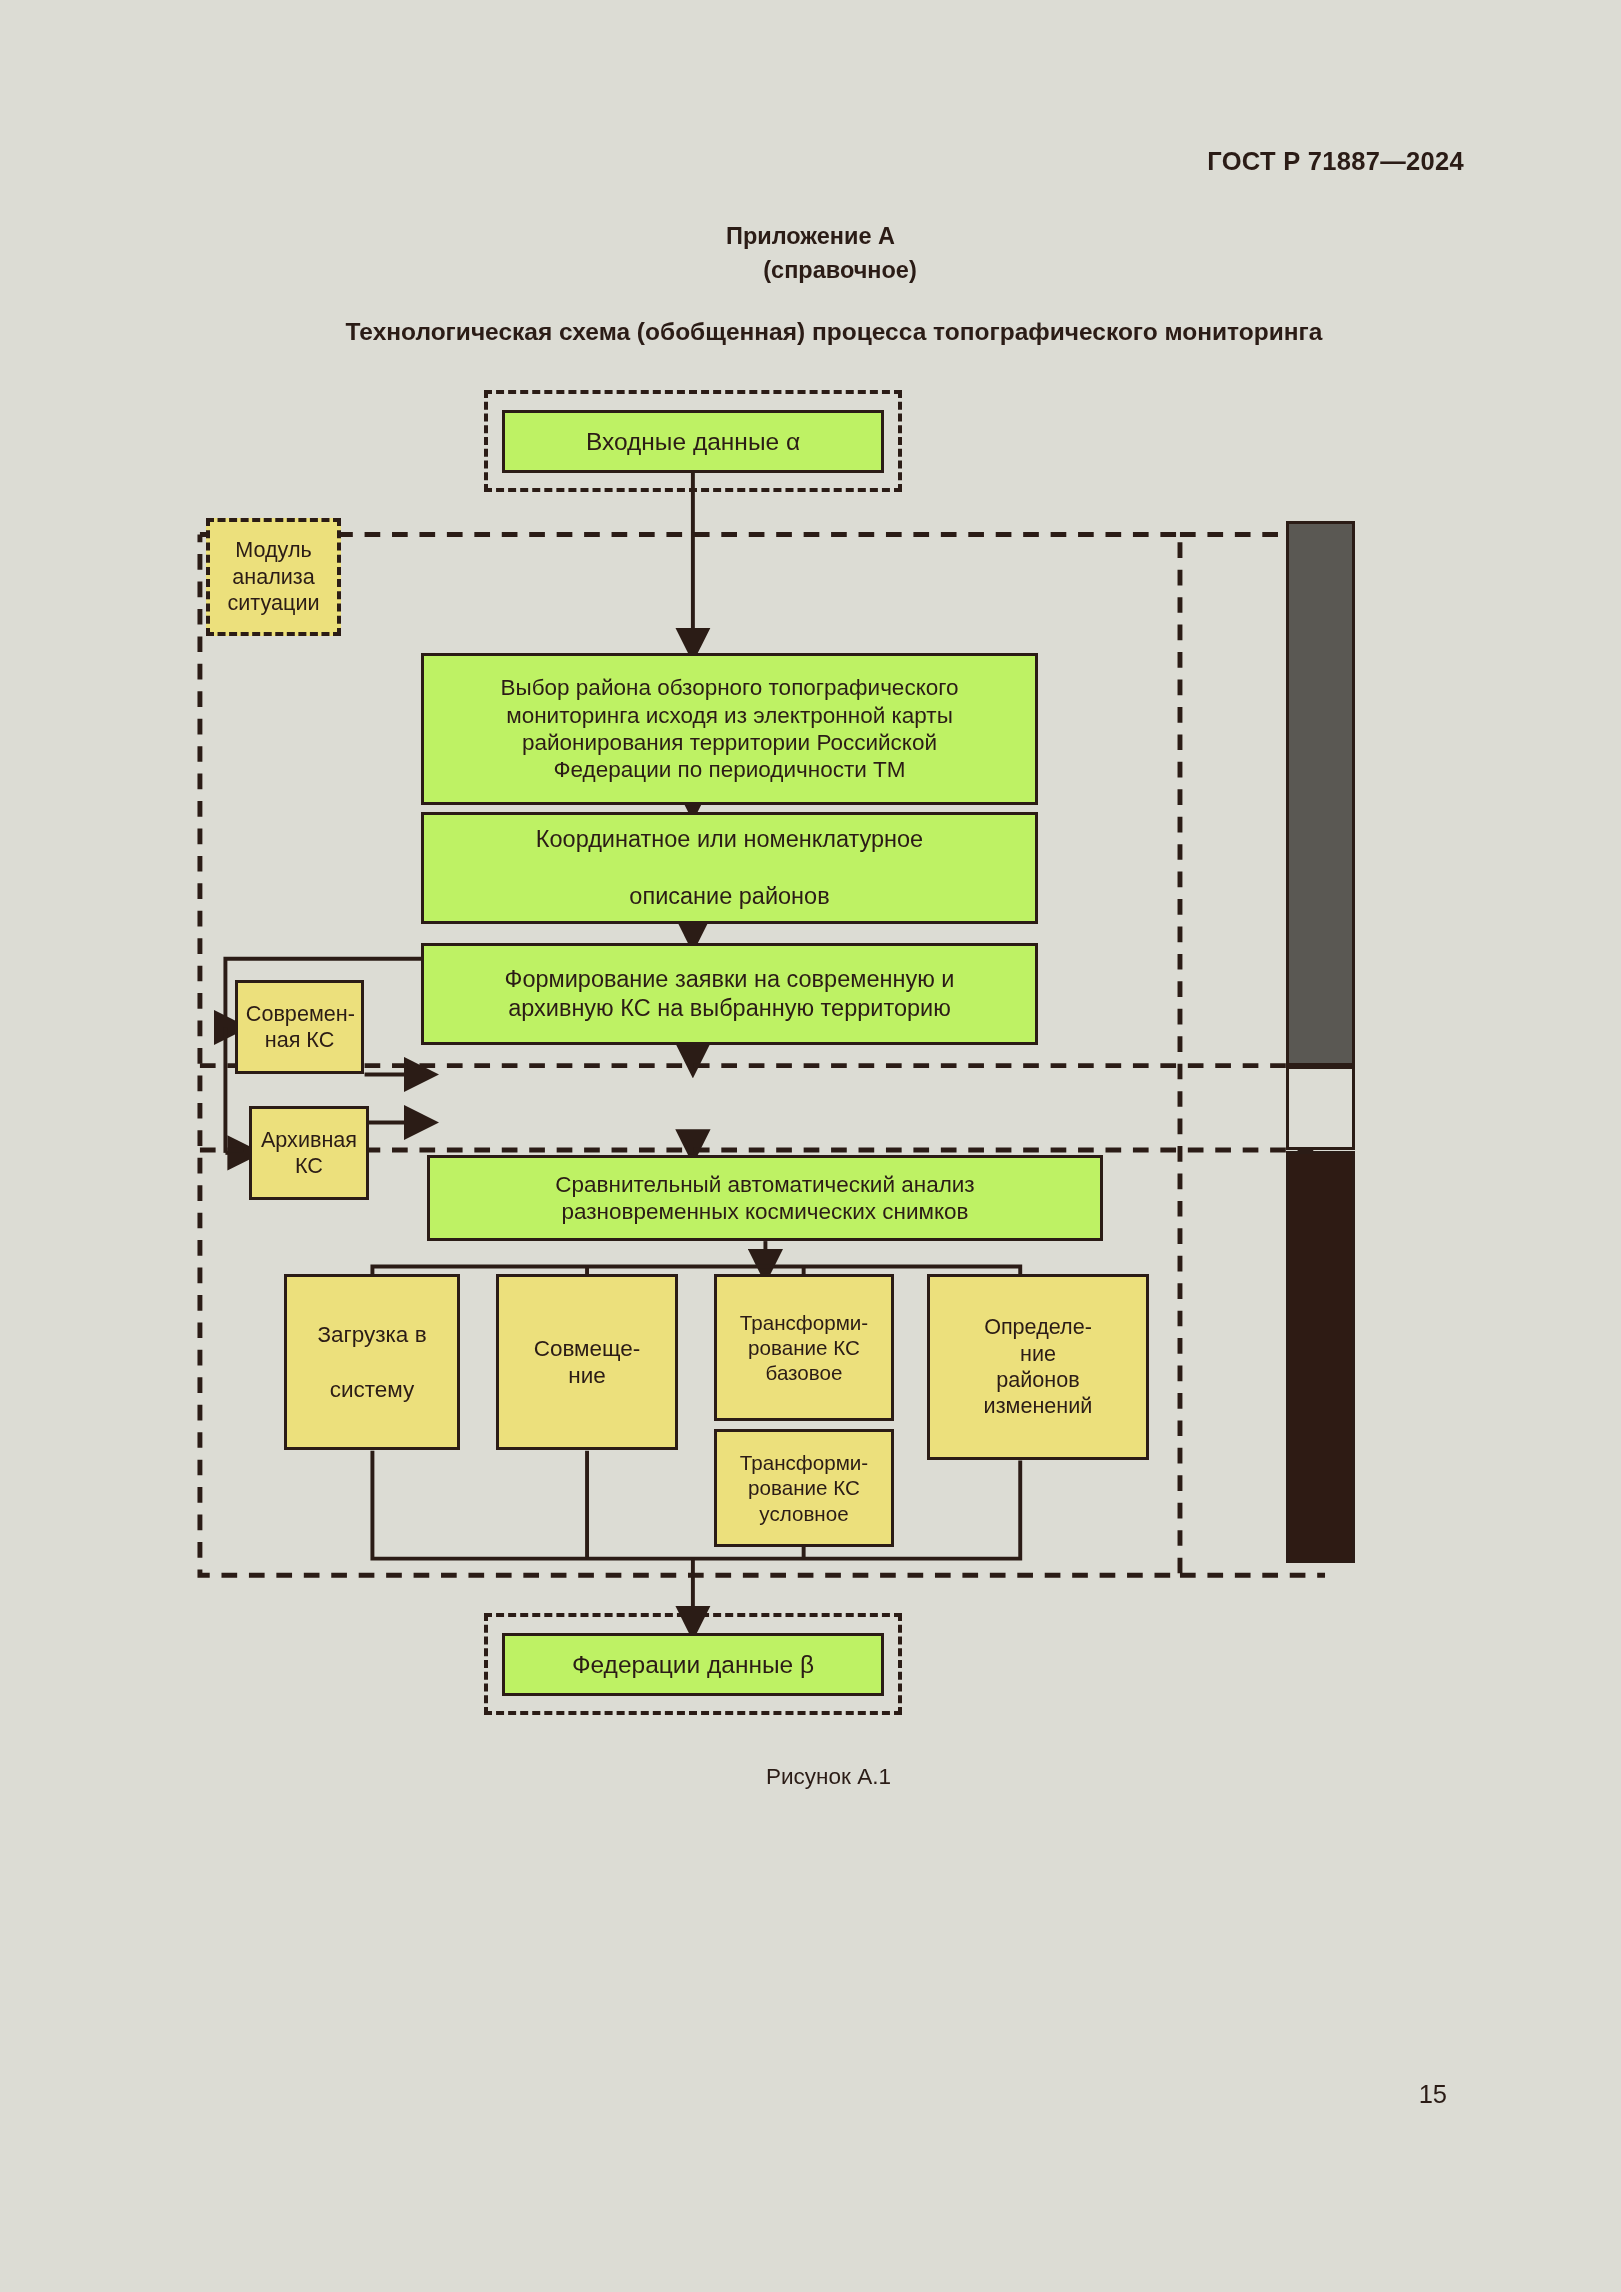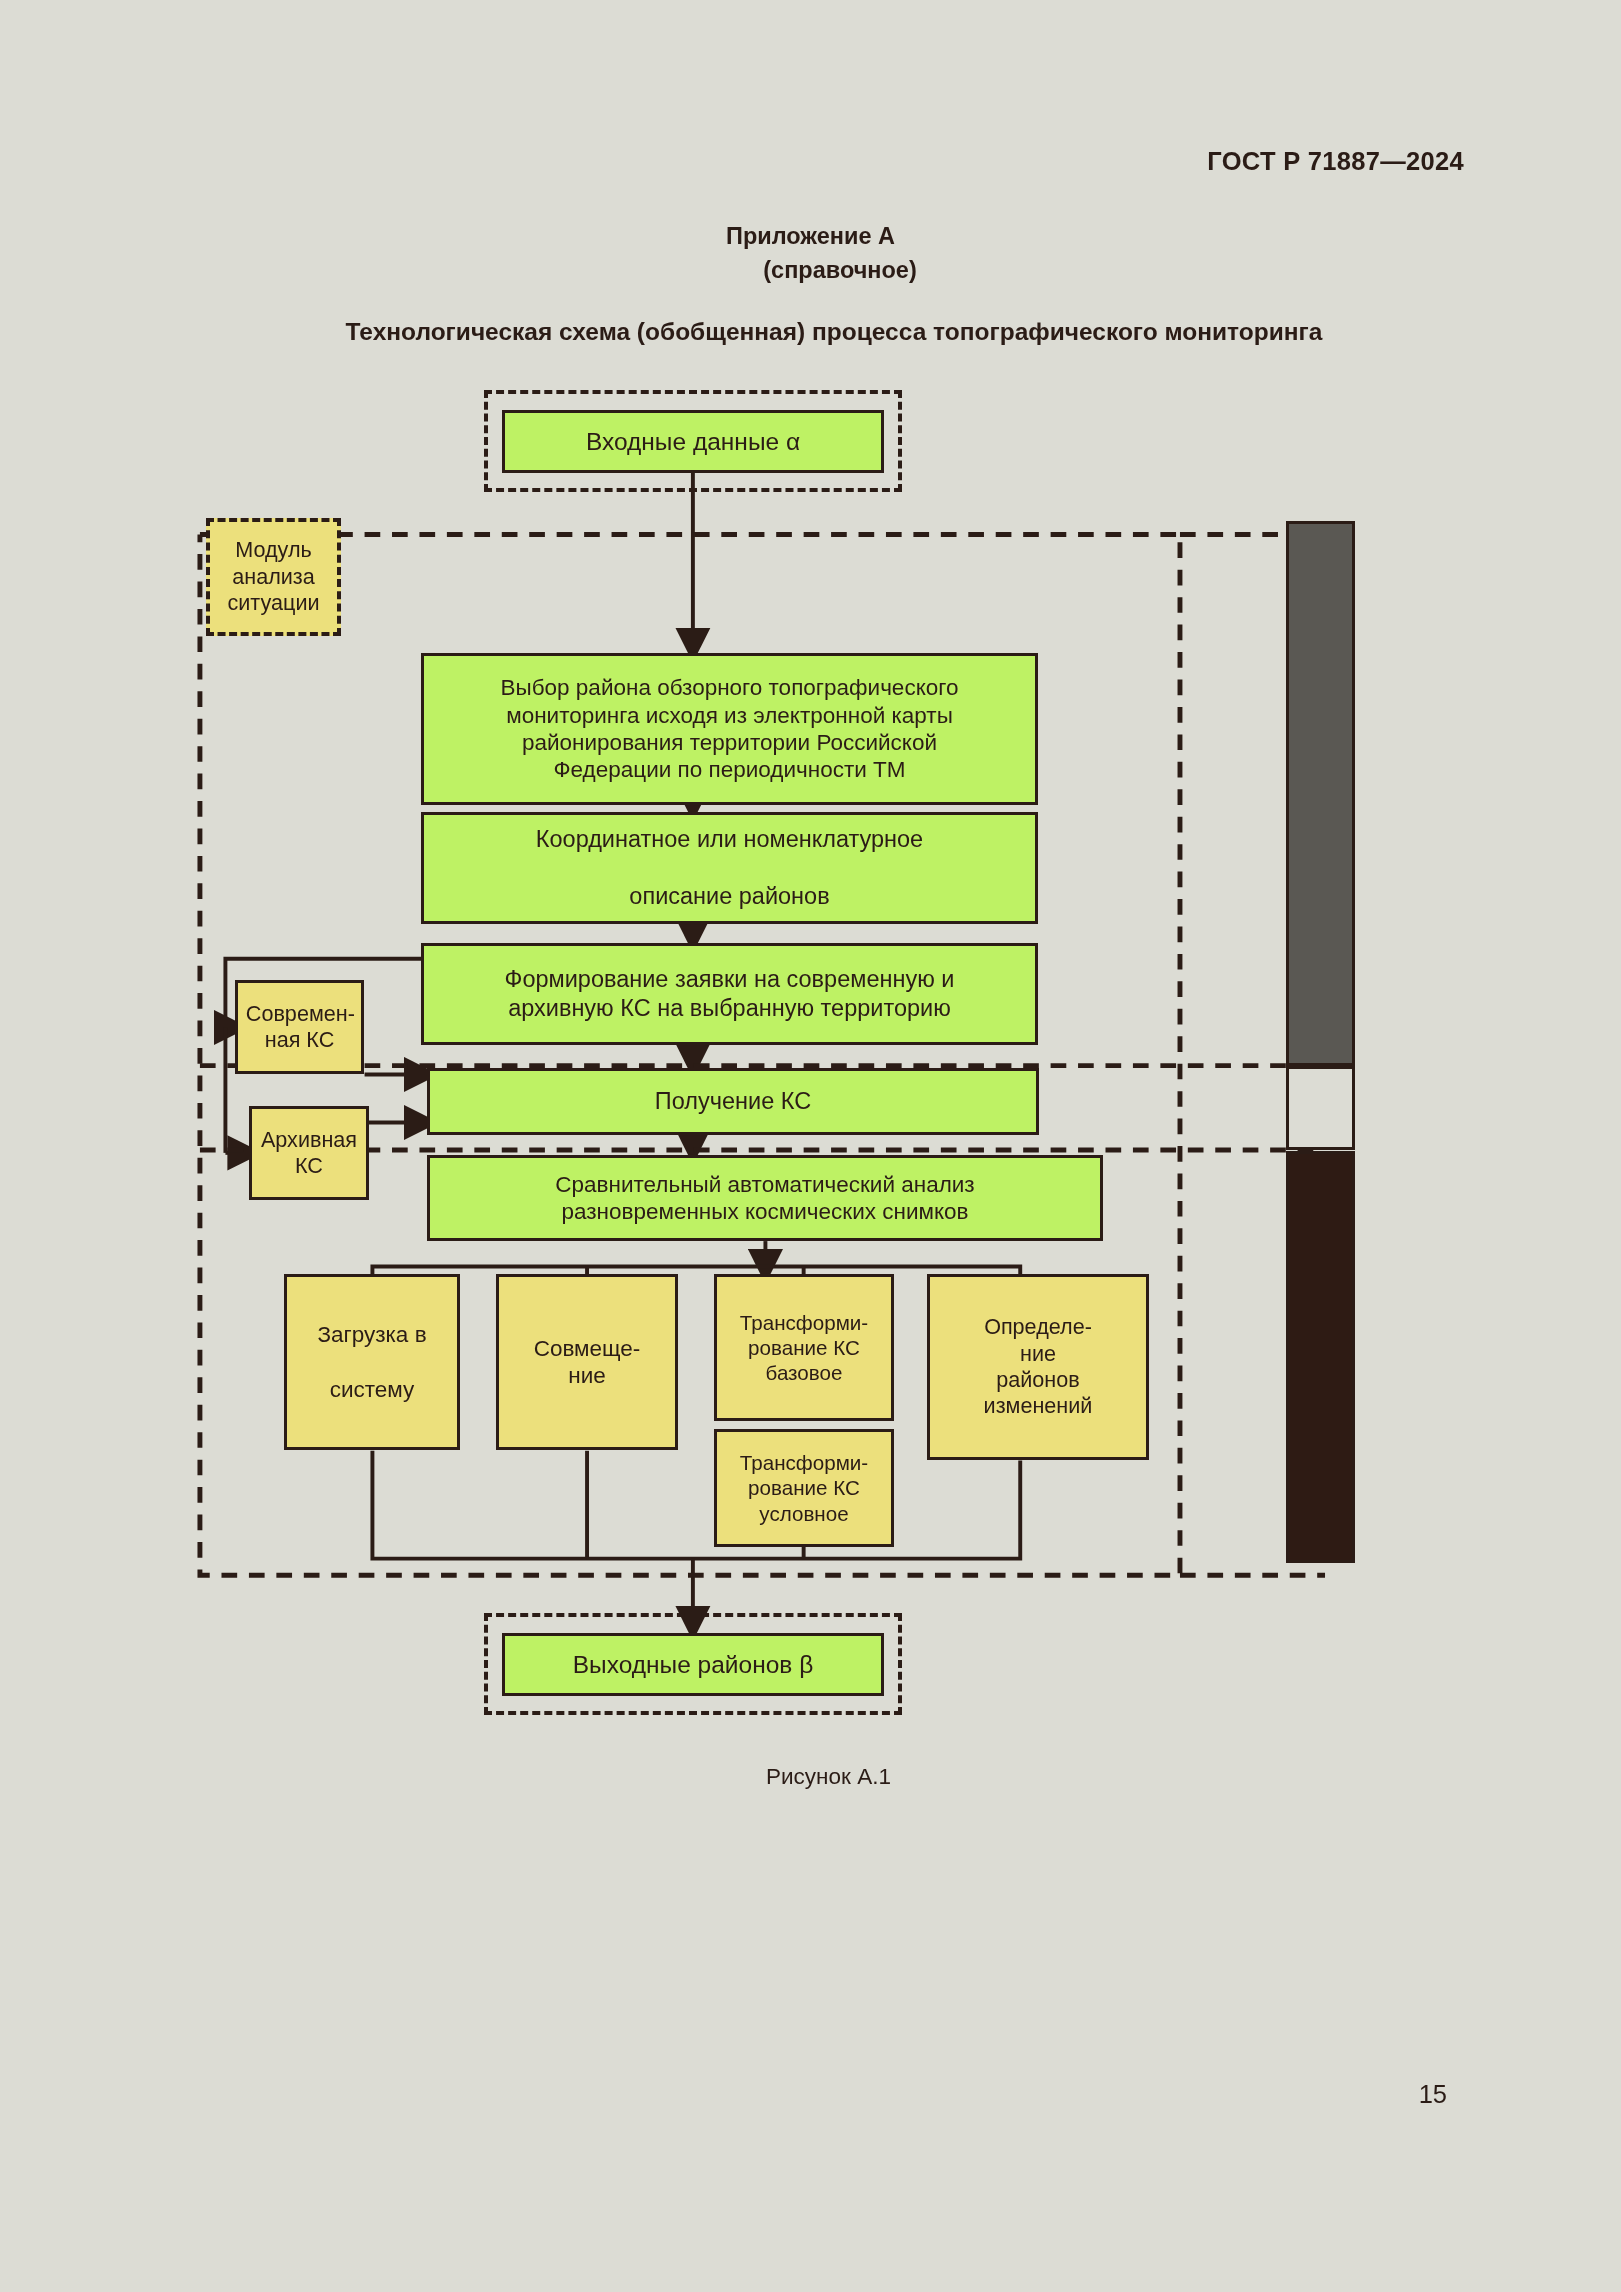--- a/index.html
+++ b/index.html
@@ -202,23 +202,20 @@
   </div>
 
   <div class="node plain" style="left:421px;top:943px;width:617px;height:102px;font-size:23.5px;">
     <span>Формирование заявки на современную и<br>архивную КС на выбранную территорию</span>
   </div>
 
   <div class="node yellow" style="left:235px;top:980px;width:129px;height:94px;font-size:21.6px;">
     <span>Современ-<br>ная КС</span>
   </div>
 
-  <div class="node plain" style="left:427px;top:1068px;width:612px;height:67px;font-size:23.5px;">
-    <span>Получение КС</span>
-  </div>
 
   <div class="node yellow" style="left:249px;top:1106px;width:120px;height:94px;font-size:21.6px;">
     <span>Архивная<br>КС</span>
   </div>
 
   <div class="node plain" style="left:427px;top:1155px;width:676px;height:86px;font-size:22.5px;">
     <span>Сравнительный автоматический анализ<br>разновременных космических снимков</span>
   </div>
 
   <div class="node yellow" style="left:284px;top:1274px;width:176px;height:176px;font-size:22.5px;">
@@ -235,17 +232,17 @@
 
   <div class="node yellow" style="left:927px;top:1274px;width:222px;height:186px;font-size:21.6px;">
     <span>Определе-<br>ние<br>районов<br>изменений</span>
   </div>
 
   <div class="node yellow" style="left:714px;top:1429px;width:180px;height:118px;font-size:20.6px;">
     <span>Трансформи-<br>рование КС<br>условное</span>
   </div>
 
   <div class="node plain" style="left:502px;top:1633px;width:382px;height:63px;font-size:24.5px;">
-    <span>Выходные районов β</span>
+    <span>Федерации данные β</span>
   </div>
 
 </div>
 
 
 </body></html>

